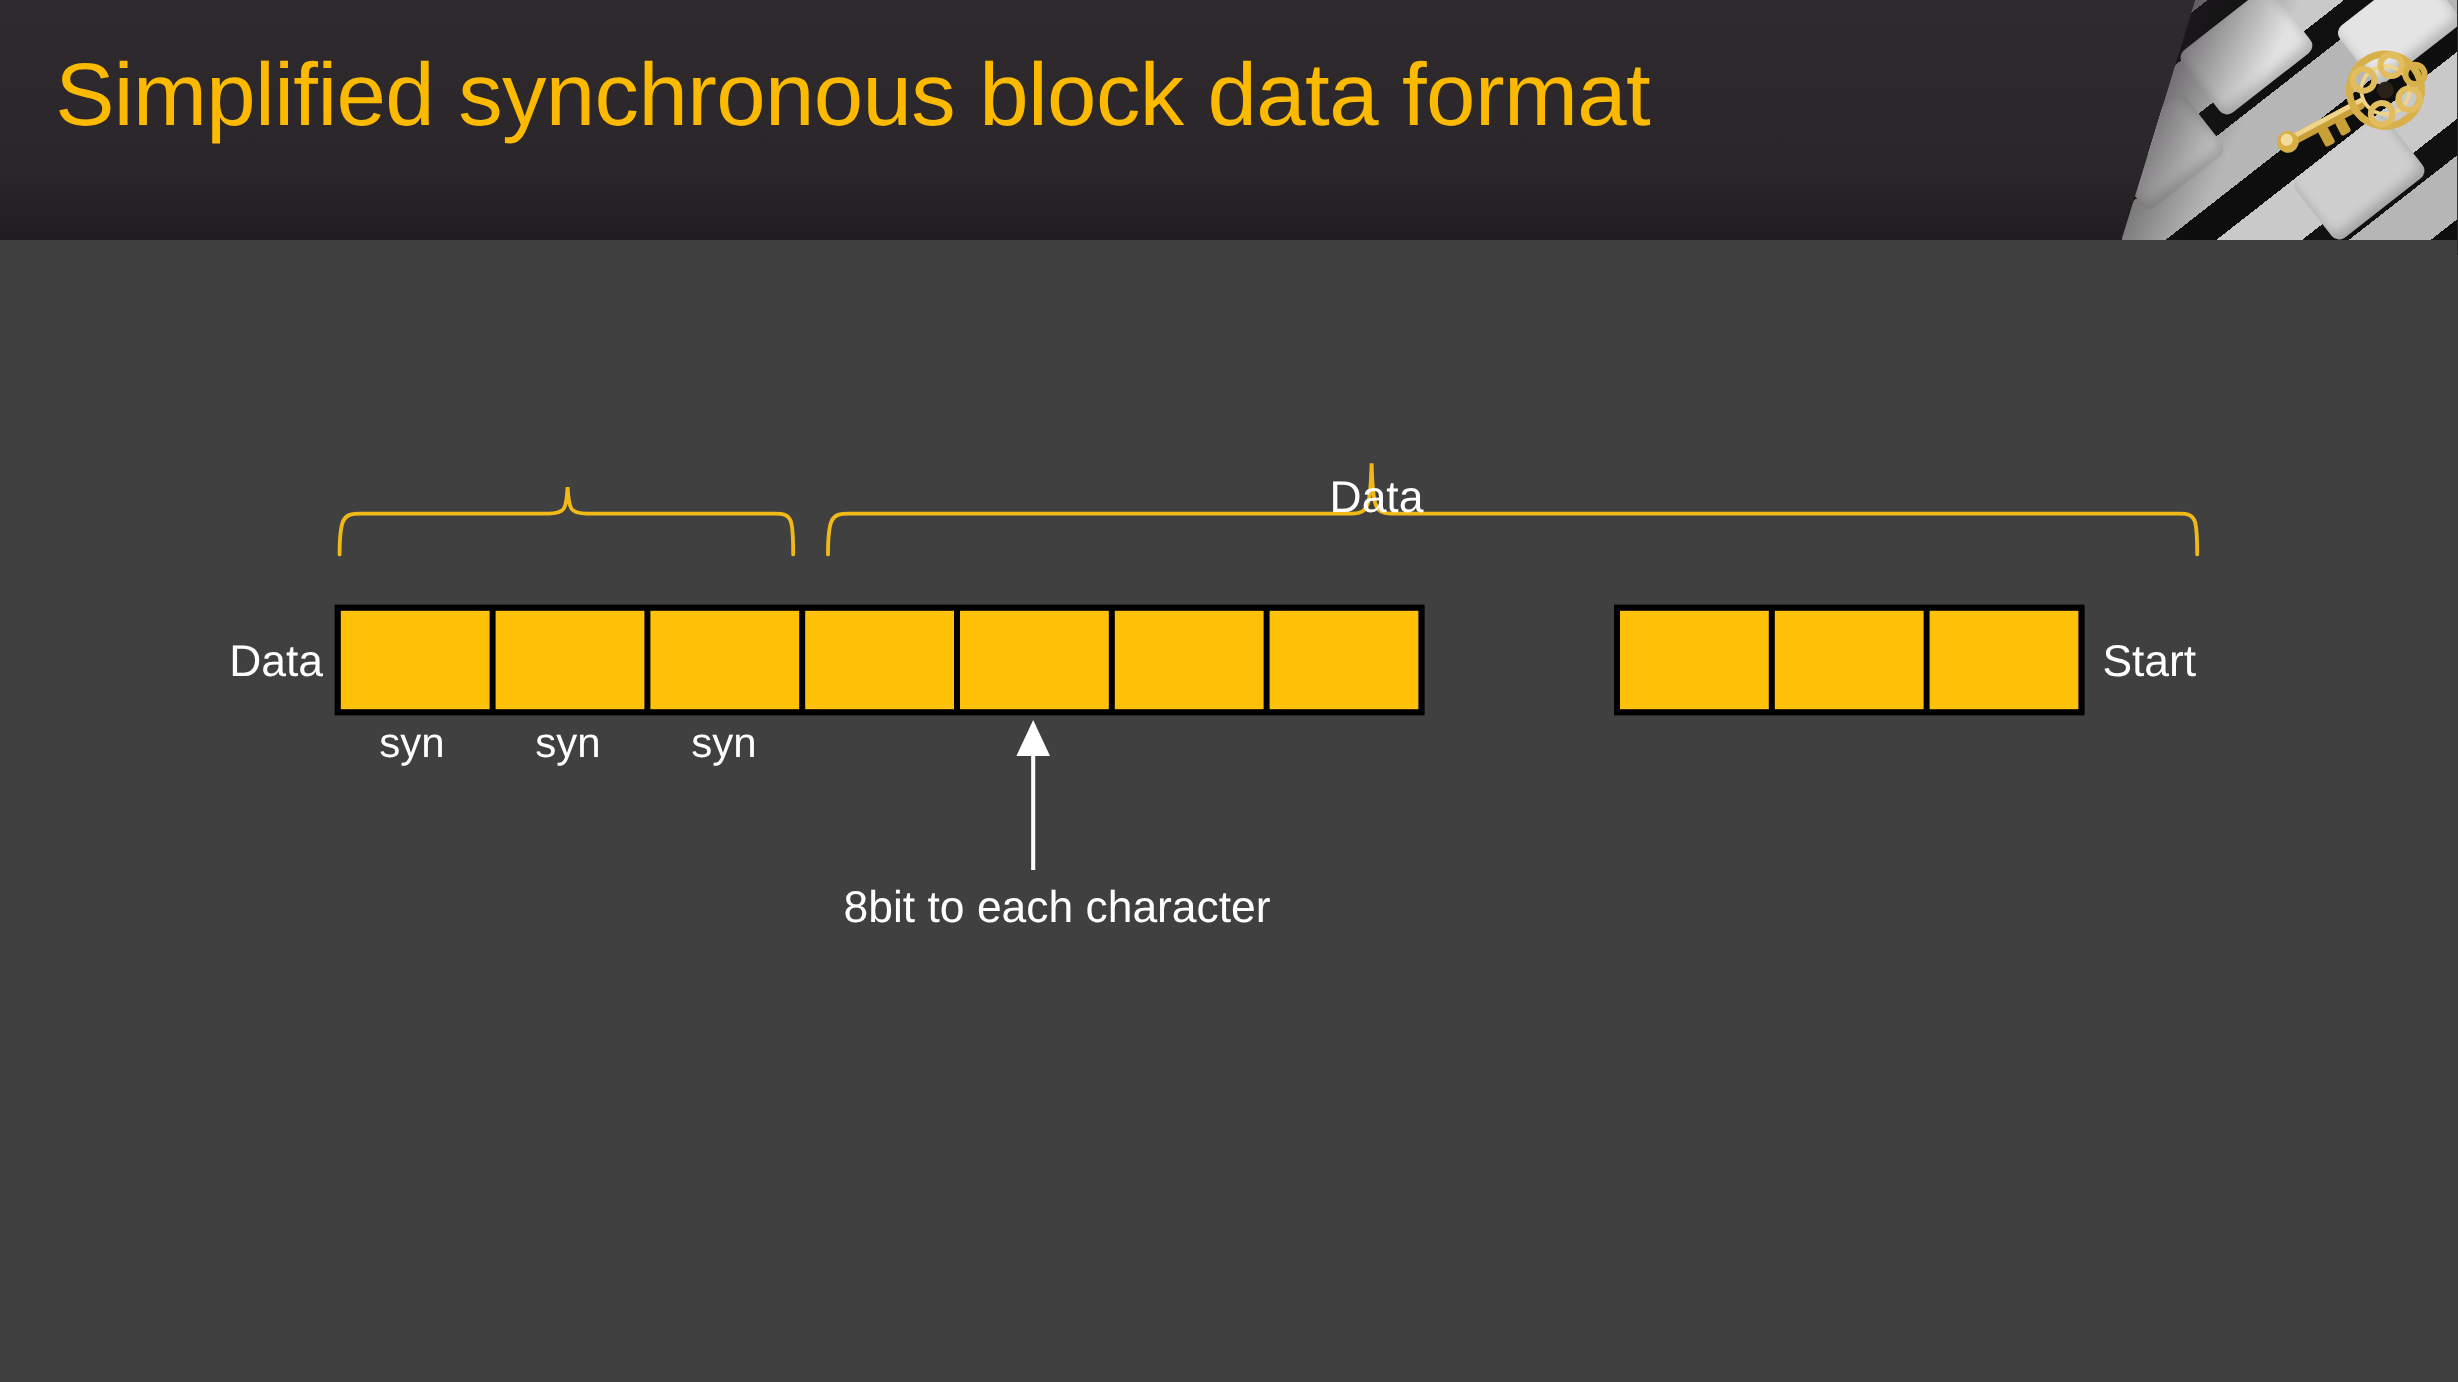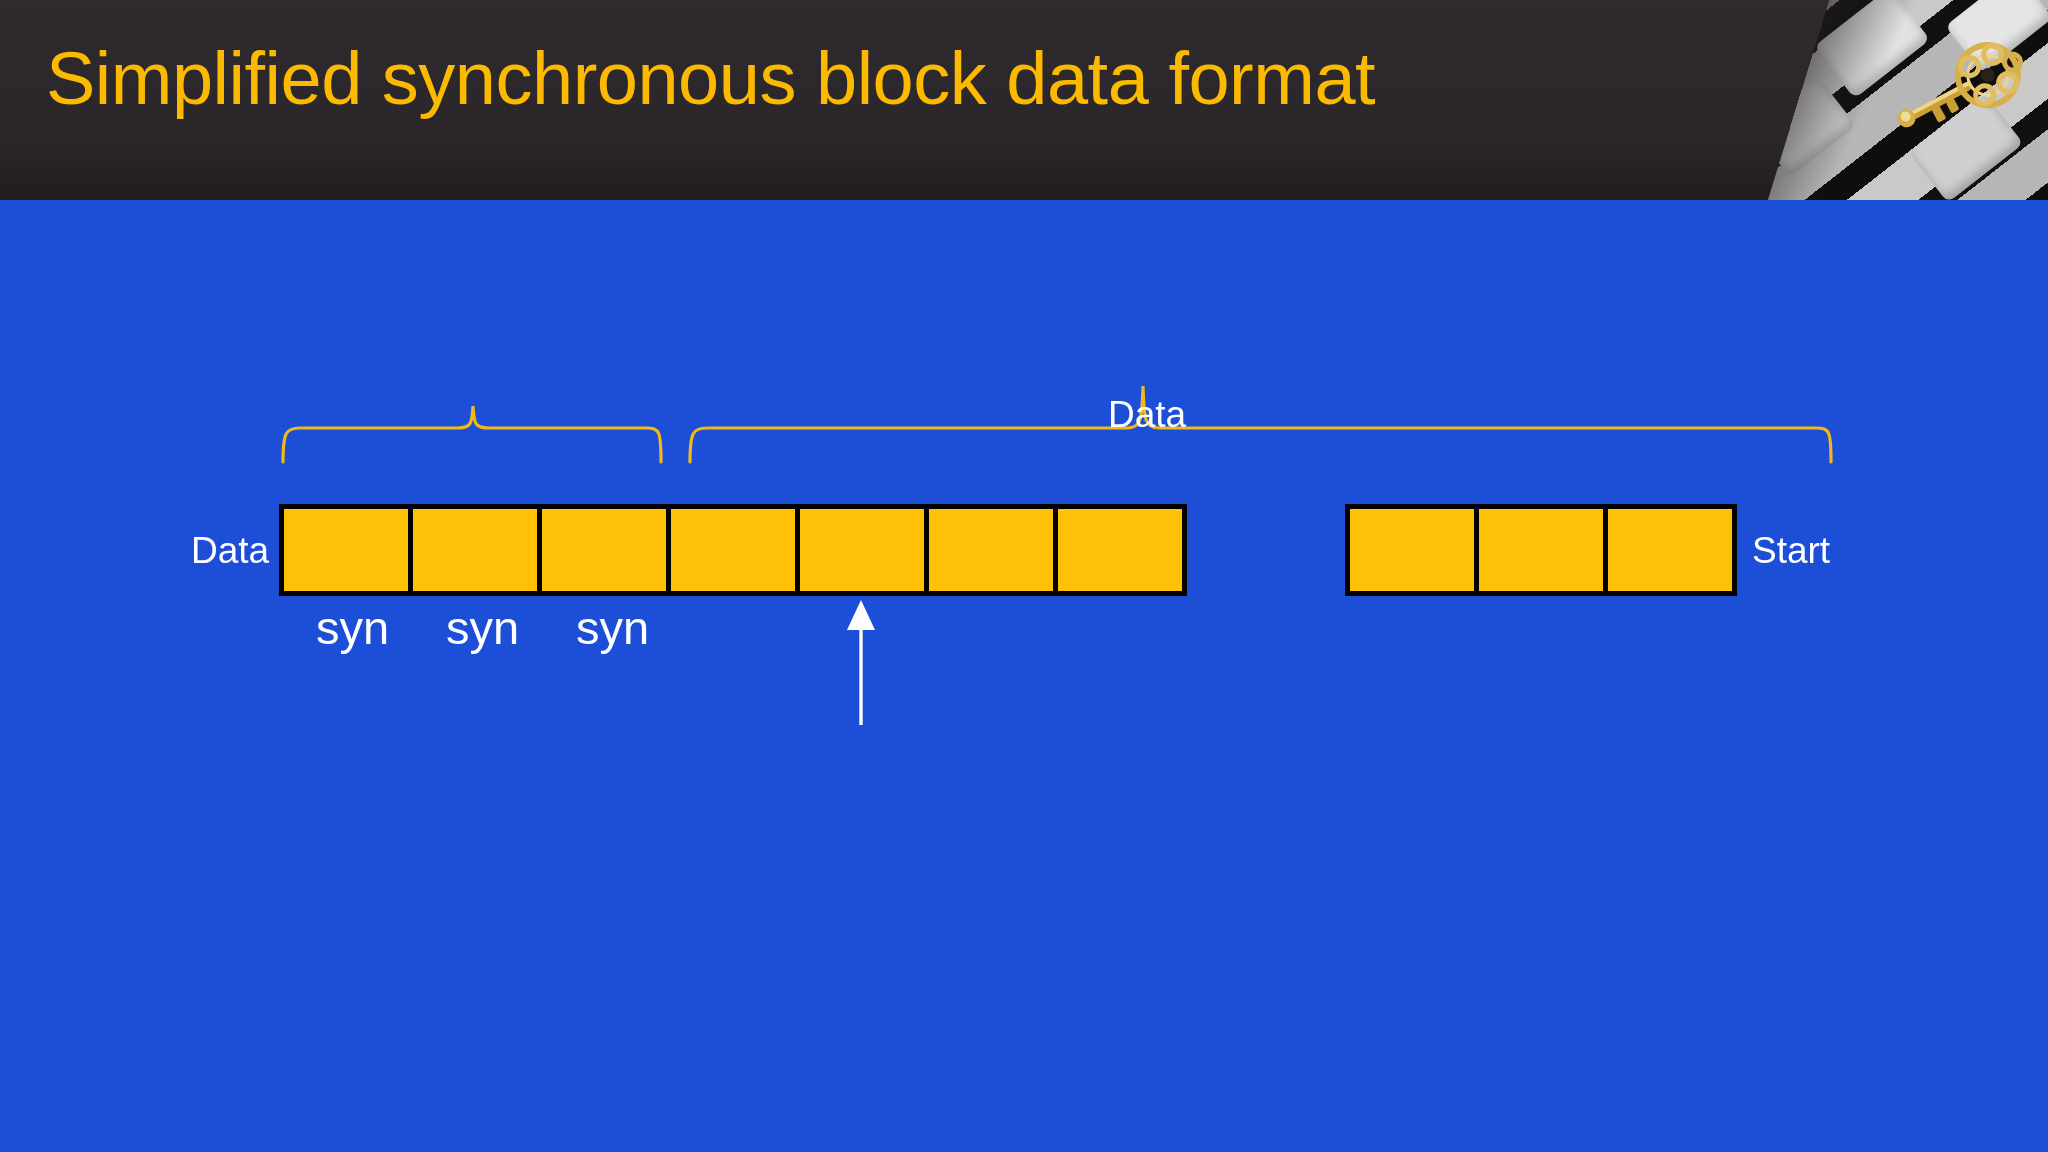--- a/index.html
+++ b/index.html
@@ -4,21 +4,21 @@
 <style>
   html, body {
     margin: 0;
     padding: 0;
     background: #1b1b1b;
   }
   #slide {
     position: relative;
     width: 2048px;
     height: 1152px;
-    background: #1d4ed8;
+    background: #404040;
     overflow: hidden;
     font-family: "Liberation Sans", sans-serif;
   }
 
   
   #header {
     position: absolute;
     left: 0; top: 0;
     width: 2048px;
     height: 200px;
@@ -128,21 +128,21 @@
     white-space: nowrap;
   }
   #label-start  { left: 191px; top: 330px; }
   #label-finish { left: 1752px; top: 330px; }
   #label-data   { left: 1108px; top: 168px; margin-top: 26px; }
   #label-8bit   { left: 703px; top: 535px; }
 
   .syn-lbl {
     position: absolute;
     color: #FFFFFF;
-    font-size: 47px;
+    font-size: 35px;
     white-space: nowrap;
   }
   #syn-0 { left: 316px; top: 400px; }
   #syn-1 { left: 446px; top: 400px; }
   #syn-2 { left: 576px; top: 400px; }
 </style>
 </head>
 <body>
 
 <div id="slide">
@@ -228,19 +228,20 @@
       <div class="byte-cell"></div>
       <div class="byte-cell"></div>
     </div>
 
     <div class="lbl" id="label-start">Data</div>
 
     <div class="lbl" id="label-finish">Start</div>
 
     <div class="lbl" id="label-data">Data</div>
 
+    <div class="lbl" id="label-8bit">8bit to each character</div>
 
     <div class="syn-lbl" id="syn-0">syn</div>
     <div class="syn-lbl" id="syn-1">syn</div>
     <div class="syn-lbl" id="syn-2">syn</div>
   </div>
 
 </div>
 
 </body></html>

